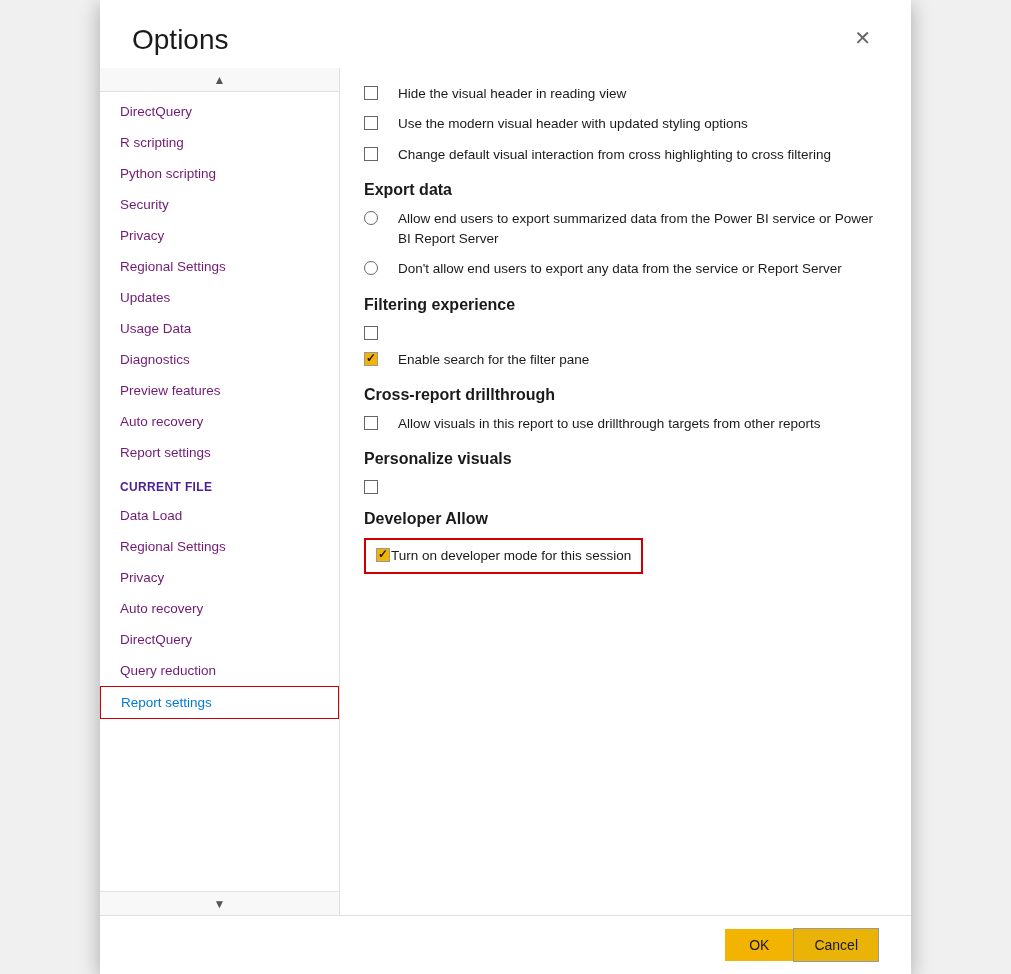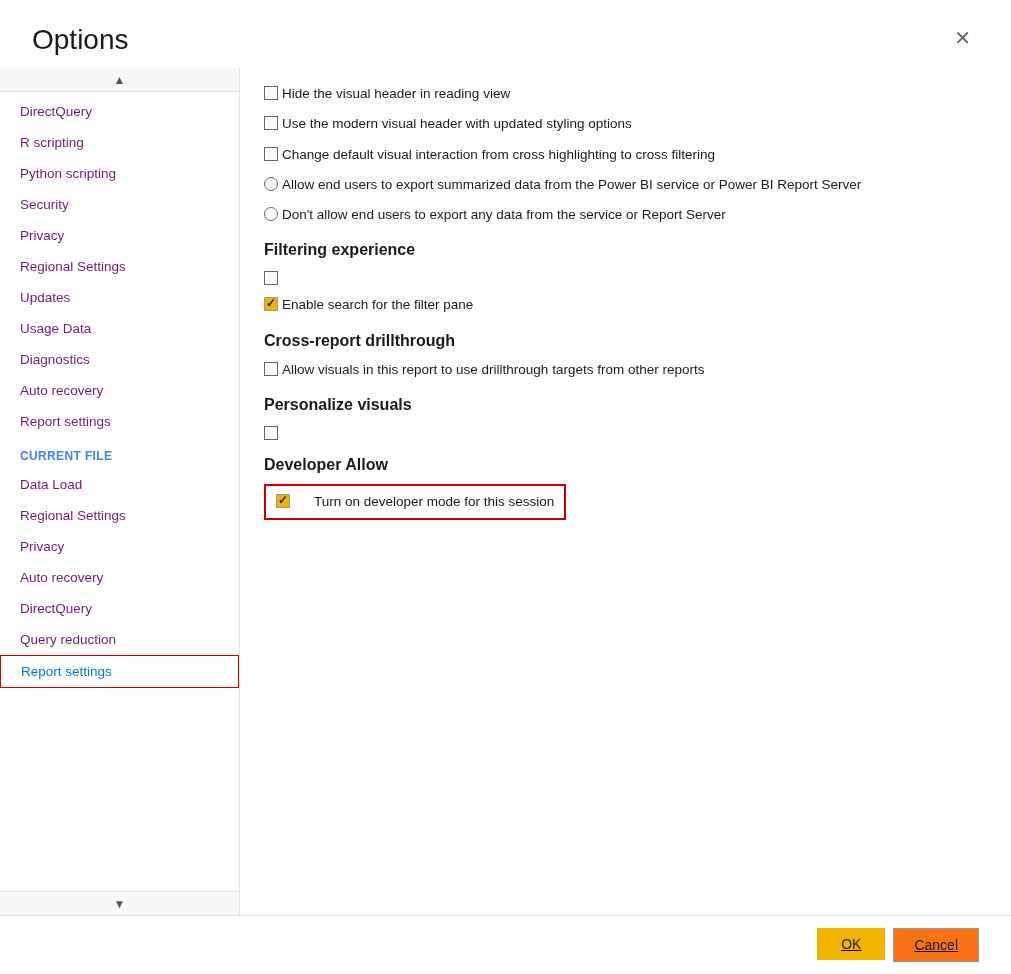--- a/index.html
+++ b/index.html
@@ -6,21 +6,21 @@
     body {
       font-family: 'Segoe UI', Arial, sans-serif;
       background: #f0f0f0;
       display: flex;
       justify-content: center;
       align-items: center;
       min-height: 100vh;
     }
     .dialog {
       background: #ffffff;
-      width: 1011px;
+      width: 811px;
       min-height: 974px;
       position: relative;
       display: flex;
       flex-direction: column;
       box-shadow: 0 4px 20px rgba(0,0,0,0.3);
     }
     .dialog-header {
       padding: 24px 32px 12px 32px;
       display: flex;
       justify-content: space-between;
@@ -70,21 +70,21 @@
       white-space: nowrap;
     }
     .sidebar-item.selected-highlight {
       border: 1.5px solid #cc0000;
       color: #0078d4;
     }
     .sidebar-section-label {
       padding: 12px 16px 6px 20px;
       font-size: 12px;
       font-weight: 700;
-      color: #3b82f6;
+      color: #4c1d95;
       letter-spacing: 0.03em;
     }
     .sidebar-scroll-btn {
       width: 100%;
       height: 24px;
       background: #f8f8f8;
       border: none;
       border-top: 1px solid #e0e0e0;
       cursor: pointer;
       display: flex;
@@ -114,21 +114,21 @@
       font-size: 16px;
       font-weight: 600;
       color: #1a1a1a;
       margin-top: 16px;
       margin-bottom: 10px;
     }
     .option-row {
       display: flex;
       align-items: flex-start;
       margin-bottom: 10px;
-      gap: 4px;
+      gap: 20px;
     }
     .option-row input[type="checkbox"],
     .option-row input[type="radio"] {
       margin-top: 2px;
       flex-shrink: 0;
       cursor: pointer;
     }
     .option-text {
       font-size: 13.5px;
       color: #1a1a1a;
@@ -200,43 +200,41 @@
       left: 2px;
       width: 6px;
       height: 6px;
       border-radius: 50%;
       background: #f2b400;
     }
     .developer-mode-box {
       border: 2px solid #cc0000;
       display: inline-flex;
       align-items: flex-start;
-      gap: 24px;
+      gap: 1px;
       padding: 6px 10px;
     }
     .dialog-footer {
       display: flex;
       justify-content: flex-end;
-      align-items: flex-start;
+      align-items: center;
       padding: 12px 32px;
       border-top: 1px solid #e0e0e0;
-      gap: 8px;
-      text-decoration: underline;
     }
     .btn-ok {
       background: #f2b400;
       border: none;
       padding: 8px 24px;
       font-size: 14px;
       font-weight: 500;
       cursor: pointer;
       color: #1a1a1a;
     }
     .btn-cancel {
-      background: #f97316;
+      background: #eab308;
       border: 1px solid #999;
       padding: 8px 20px;
       font-size: 14px;
       cursor: pointer;
       color: #1a1a1a;
     }
   </style>
 </head>
 <body>
 
@@ -253,20 +251,21 @@
       <div class="sidebar-scroll">
         <div class="sidebar-item">DirectQuery</div>
         <div class="sidebar-item">R scripting</div>
         <div class="sidebar-item">Python scripting</div>
         <div class="sidebar-item">Security</div>
         <div class="sidebar-item">Privacy</div>
         <div class="sidebar-item">Regional Settings</div>
         <div class="sidebar-item">Updates</div>
         <div class="sidebar-item">Usage Data</div>
         <div class="sidebar-item">Diagnostics</div>
+        <div class="sidebar-item">Preview features</div>
         <div class="sidebar-item">Auto recovery</div>
         <div class="sidebar-item">Report settings</div>
 
         <div class="sidebar-section-label">CURRENT FILE</div>
 
         <div class="sidebar-item">Data Load</div>
         <div class="sidebar-item">Regional Settings</div>
         <div class="sidebar-item">Privacy</div>
         <div class="sidebar-item">Auto recovery</div>
         <div class="sidebar-item">DirectQuery</div>
@@ -288,20 +287,21 @@
             <input type="checkbox" class="checkbox-unchecked" style="">
             <span class="option-text">Use the modern visual header with updated styling options</span>
           </div>
           <div class="option-row">
             <input type="checkbox" class="checkbox-unchecked" style="">
             <span class="option-text">Change default visual interaction from cross highlighting to cross filtering</span>
           </div>
         </div>
 
         <div>
+          <div class="section-title">Export data</div>
           <div class="option-row">
             <input type="radio" class="radio-unchecked" name="export" style="">
             <span class="option-text">Allow end users to export summarized data from the Power BI service or Power BI Report Server</span>
           </div>
           <div class="option-row">
             <input type="radio" class="radio-unchecked" name="export" style="">
             <span class="option-text">Don't allow end users to export any data from the service or Report Server</span>
           </div>
         </div>
 

